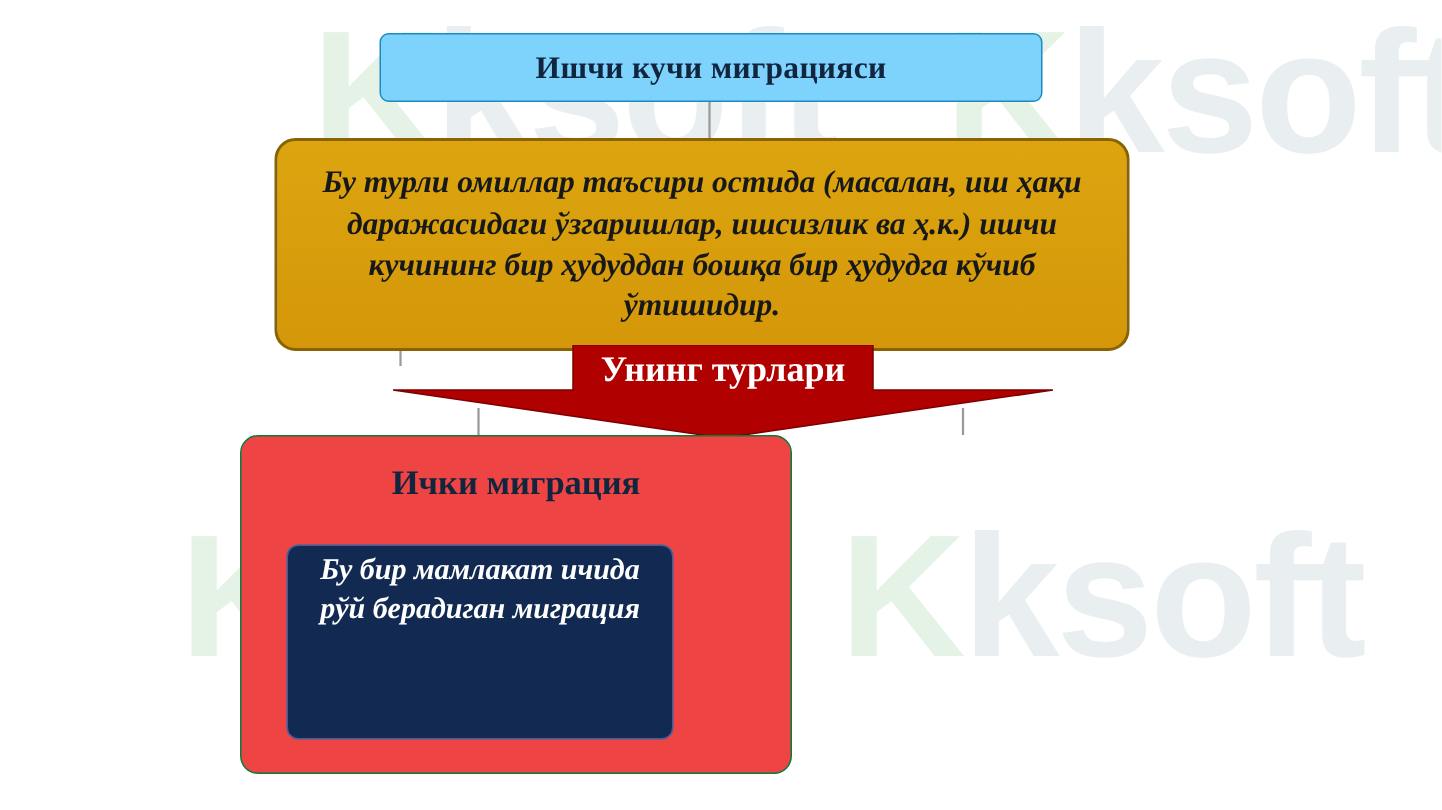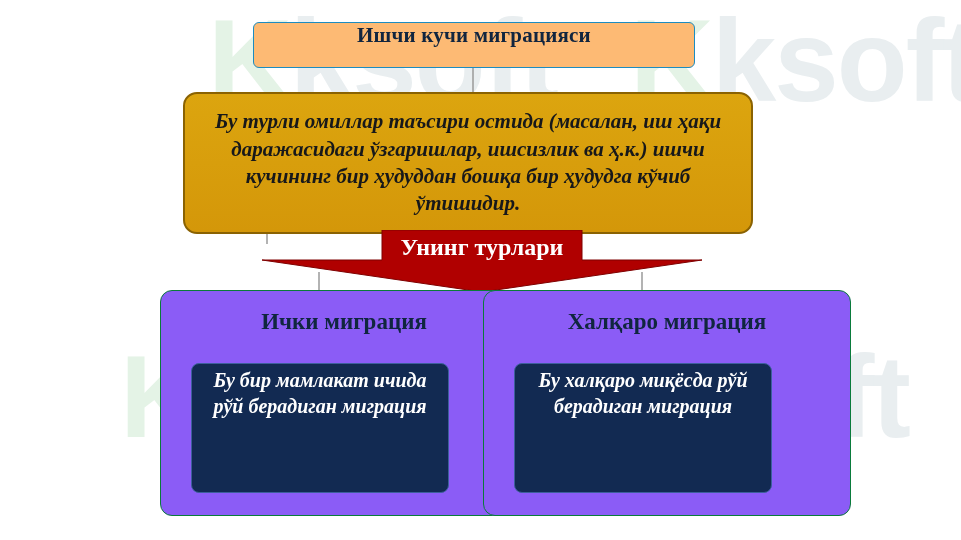--- a/index.html
+++ b/index.html
@@ -43,25 +43,25 @@
     z-index: 2;
   }
 
   
   .title-box {
     position: absolute;
     left: 253px;
     top: 22px;
     width: 440px;
     height: 44px;
-    background: #fdba74;
+    background: #7dd3fc;
     border: 1px solid #1c8cc0;
     border-radius: 6px;
     display: flex;
-    align-items: flex-start;
+    align-items: center;
     justify-content: center;
   }
   .title-box .txt {
     font-size: 21px;
     font-weight: bold;
     color: #11253f;
     letter-spacing: .2px;
   }
 
   
@@ -115,21 +115,21 @@
     color: #ffffff;
     line-height: 30px;
   }
 
   
   .card {
     position: absolute;
     top: 290px;
     width: 368px;
     height: 226px;
-    background: #8b5cf6;
+    background: #ef4444;
     border: 1px solid #0a7b3b;
     border-radius: 12px;
     box-sizing: border-box;
   }
   .card-left  { left: 160px; }
   .card-right { left: 483px; }
 
   .card-head {
     position: absolute;
     left: 0;
@@ -196,20 +196,14 @@
     <div class="arrow-label">Унинг турлари</div>
   </div>
 
   <div class="card card-left">
     <div class="card-head">Ички миграция</div>
     <div class="card-inner">
       <div class="txt">Бу бир мамлакат ичида рўй берадиган миграция</div>
     </div>
   </div>
 
-  <div class="card card-right">
-    <div class="card-head">Халқаро миграция</div>
-    <div class="card-inner">
-      <div class="txt">Бу халқаро миқёсда рўй берадиган миграция</div>
-    </div>
-  </div>
 
 </div>
 
 </body></html>

